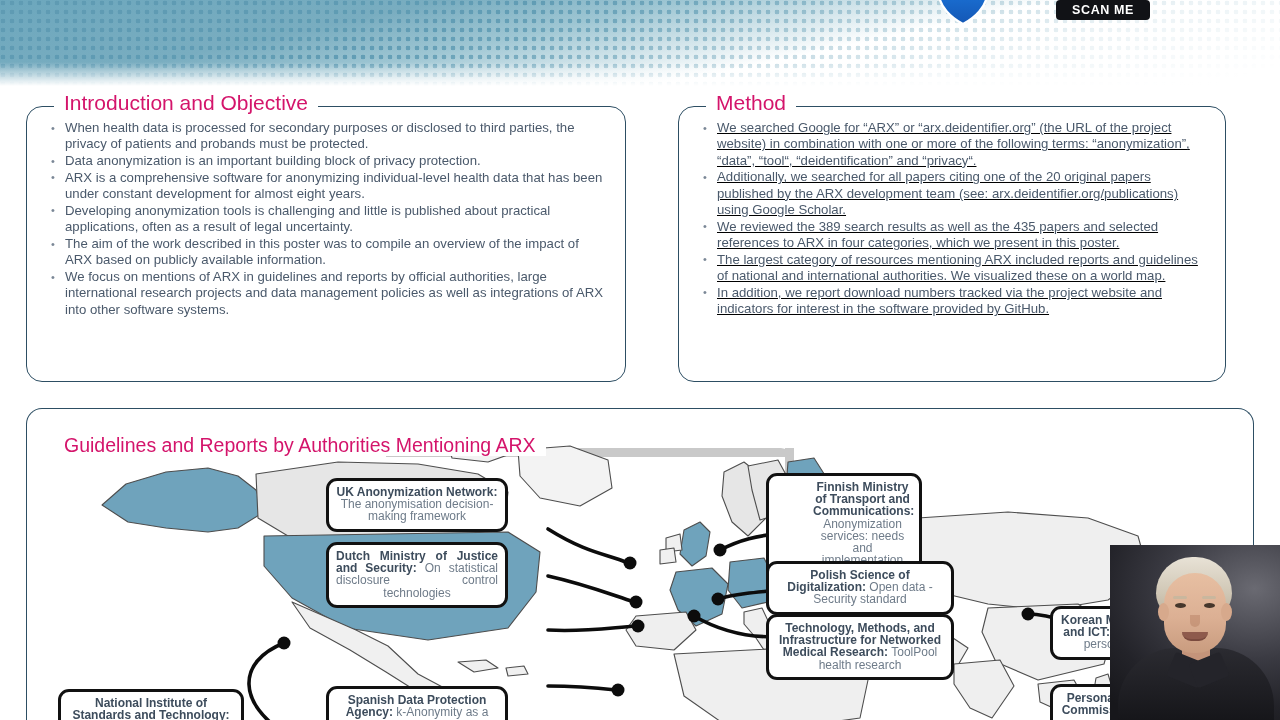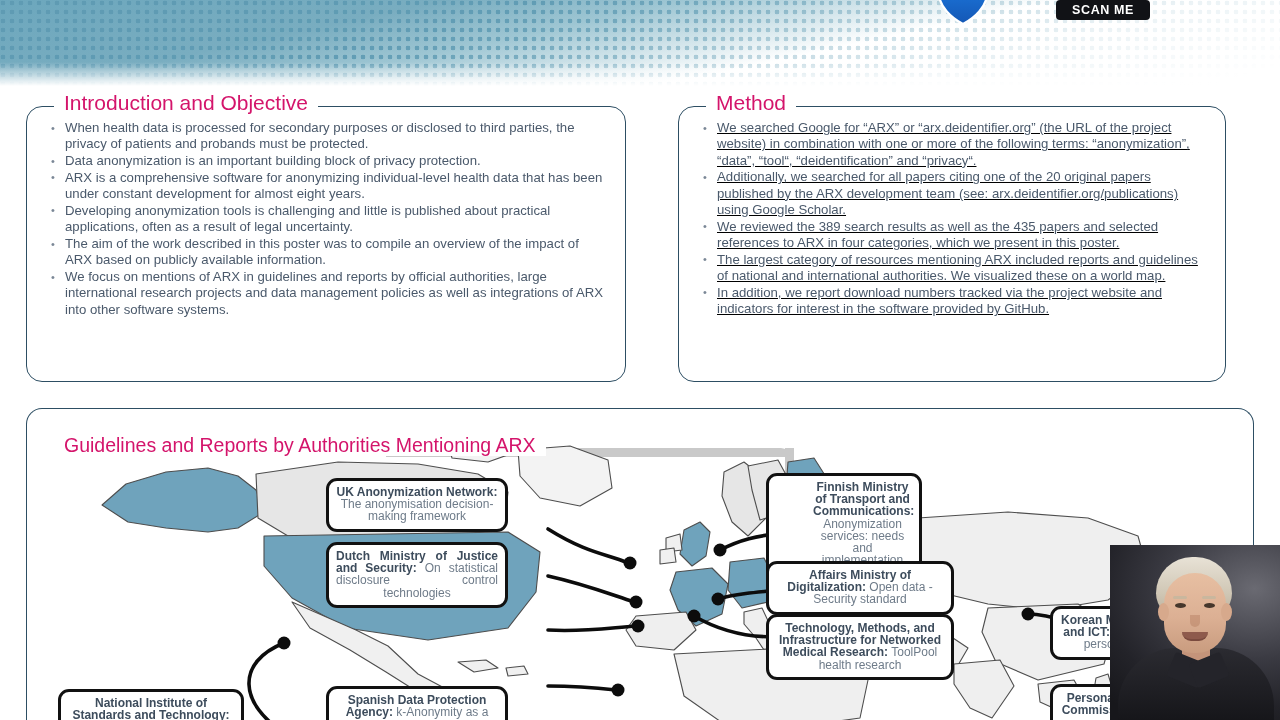--- a/index.html
+++ b/index.html
@@ -340,21 +340,21 @@
 
       <div class="callout" style="left:30px; top:265px; width:186px; height:58px; overflow:hidden;">
         <b>National Institute of Standards and Technology:</b><span> Collaboration</span>
       </div>
 
       <div class="callout" style="left:738px; top:49px; width:156px;padding-left:44px;">
         <b>Finnish Ministry of Transport and Communications:</b><span> Anonymization services: needs and implementation options</span>
       </div>
 
       <div class="callout" style="left:738px; top:137px; width:188px;">
-        <b>Affairs Ministry of Digitalization:</b><span> Open data - Security standard</span>
+        <b>Polish Science of Digitalization:</b><span> Open data - Security standard</span>
       </div>
 
       <div class="callout" style="left:738px; top:190px; width:188px;">
         <b>Technology, Methods, and Infrastructure for Networked Medical Research:</b><span> ToolPool health research</span>
       </div>
 
       <div class="callout" style="left:1022px; top:182px; width:176px;">
         <b>Korean Ministry of Science and ICT:</b><span> De-identification of personal information</span>
       </div>
 

